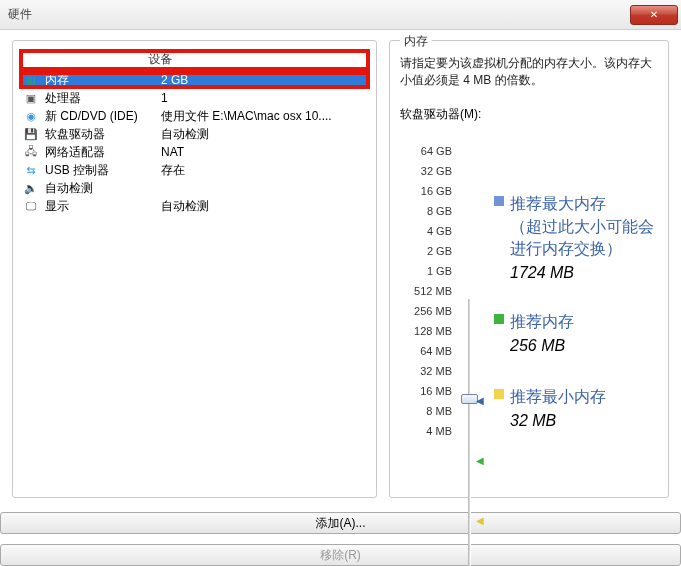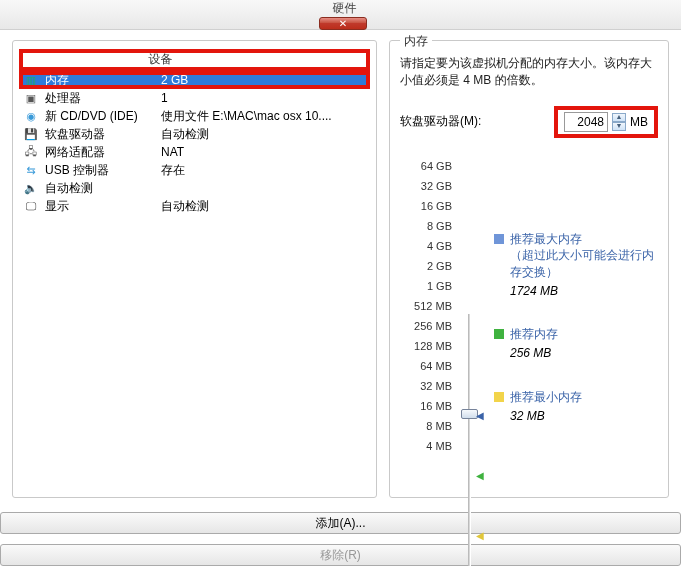--- a/index.html
+++ b/index.html
@@ -1,20 +1,20 @@
 <!DOCTYPE html>
 <html><head>
 <meta charset="utf-8">
 <style>
 * { box-sizing: border-box; margin: 0; padding: 0; }
 body { font-family: "Microsoft YaHei", "Segoe UI", Tahoma, sans-serif; font-size: 12px; background: #fff; color: #000; }
 
 .window { width: 681px; height: 566px; background: #fff; display: flex; flex-direction: column; }
 
-.titlebar { height: 30px; background: linear-gradient(to bottom, #f8f8f8, #e8e8e8); border-bottom: 1px solid #d0d0d0; display: flex; align-items: center; justify-content: space-between; padding-left: 8px; flex-direction: column; }
+.titlebar { height: 30px; background: linear-gradient(to bottom, #f8f8f8, #e8e8e8); border-bottom: 1px solid #d0d0d0; display: flex; align-items: center; justify-content: space-between; padding-left: 8px; }
 .titlebar .title { color: #444; font-size: 12px; }
 .close-btn { width: 48px; height: 20px; margin-right: 3px; background: linear-gradient(to bottom, #e78e85, #c7513f 45%, #c0392b 50%, #bb2d1b); border: 1px solid #8a2c1f; border-radius: 3px; display: flex; align-items: center; justify-content: center; color: #fff; font-size: 10px; cursor: pointer; }
 
 .main { flex: 1; display: flex; padding: 10px 12px 6px 12px; gap: 12px; }
 
 .left-panel { width: 365px; border: 1px solid #c9c9c9; border-radius: 3px; padding: 8px 6px 6px 6px; display: flex; flex-direction: column; }
 .table-header { display: flex; font-size: 12px; color: #333; padding: 2px 0 2px 24px; }
 .th-device { width: 116px; }
 .th-summary { }
 
@@ -42,21 +42,21 @@
 .spin-btn { width: 14px; height: 9px; background: linear-gradient(to bottom, #f0f6fc, #cfe3f7); border: 1px solid #8aa9c9; font-size: 7px; line-height: 6px; display: flex; align-items: center; justify-content: center; cursor: pointer; color: #46607c; }
 .unit { font-size: 12px; }
 
 .slider-area { margin-top: 18px; display: flex; align-items: center; }
 .ticks { width: 56px; text-align: right; font-size: 11px; color: #333; }
 .ticks div { height: 20px; line-height: 20px; padding-right: 4px; }
 .slider-col { width: 30px; position: relative; }
 .slider-track { position: absolute; left: 12px; top: 8px; width: 3px; height: 280px; background: #d8d8d8; border-left: 1px solid #bbb; border-right: 1px solid #fff; }
 .slider-thumb { position: absolute; left: 5px; width: 17px; height: 10px; background: linear-gradient(to bottom, #f6f9fc, #d1deec); border: 1px solid #76839a; border-radius: 2px; cursor: pointer; }
 .marker { position: absolute; left: 20px; font-size: 10px; }
-.legend { flex: 1; font-size: 12px; color: #222; padding-left: 8px; }
+.legend { flex: 1; font-size: 16px; color: #222; padding-left: 8px; }
 .legend-block { display: flex; align-items: flex-start; gap: 6px; }
 .legend-swatch { width: 10px; height: 10px; margin-top: 3px; flex-shrink: 0; }
 .legend-text { line-height: 1.4; }
 .legend-text .ca { color: #3a63a8; }
 .legend-text .cval { color: #000; margin-top: 2px; font-style: italic; }
 
 
 .ic-mem { color: #2a6; }
 .ic-cpu { color: #555; }
 .ic-cd { color: #3a9ad9; }
@@ -123,28 +123,20 @@
           </div>
         </div>
     </div>
 
     <div class="right-panel">
       <span class="group-label">内存</span>
       <div class="desc">请指定要为该虚拟机分配的内存大小。该内存大小值必须是 4 MB 的倍数。</div>
 
       <div class="mem-input-row">
         <span class="mem-label">软盘驱动器(M):</span>
-        <span class="mem-input-wrap">
-          <input class="mem-input" value="2048" style="">
-          <span class="spin-btns">
-            <span class="spin-btn">▲</span>
-            <span class="spin-btn">▼</span>
-          </span>
-          <span class="unit">MB</span>
-        </span>
       </div>
 
       <div class="slider-area">
         <div class="ticks" id="ticks">
             <div>64 GB</div>
             <div>32 GB</div>
             <div>16 GB</div>
             <div>8 GB</div>
             <div>4 GB</div>
             <div>2 GB</div>

